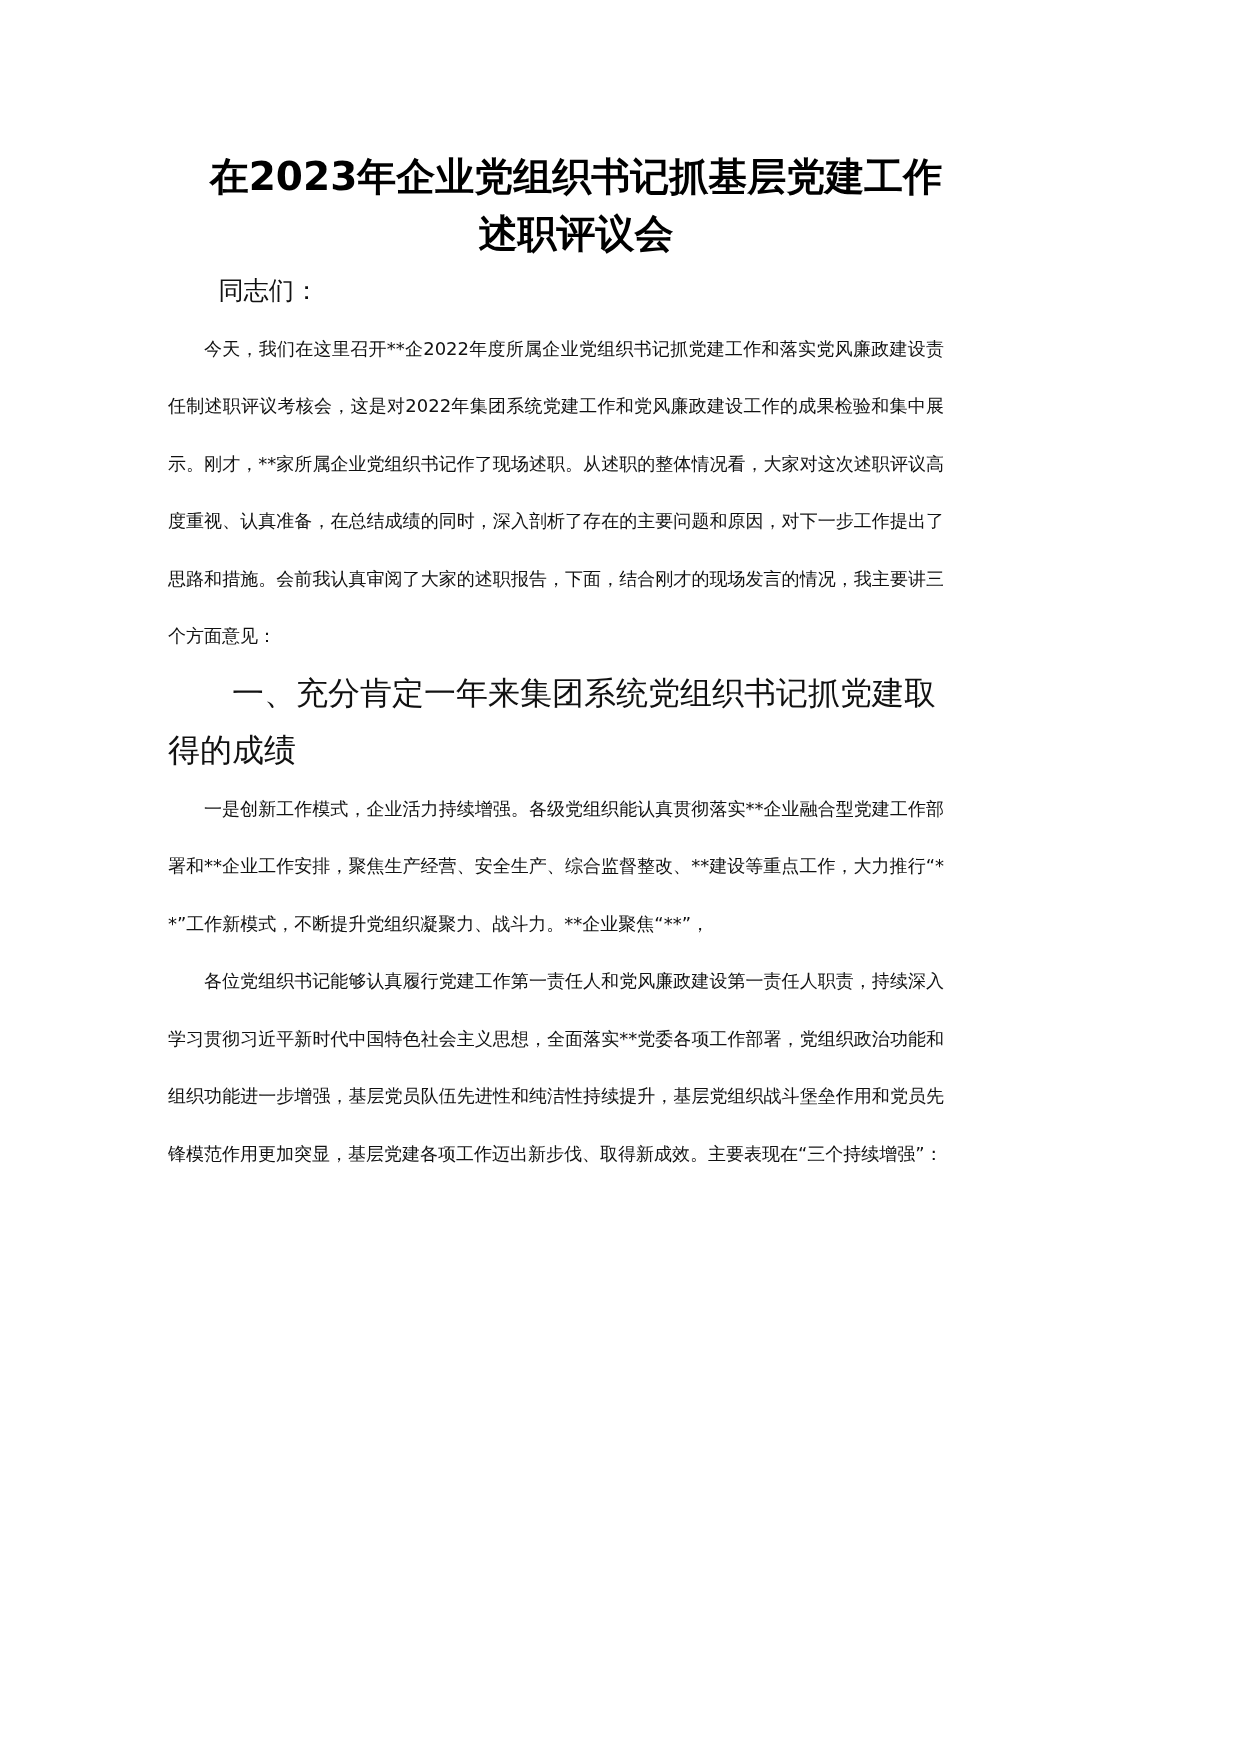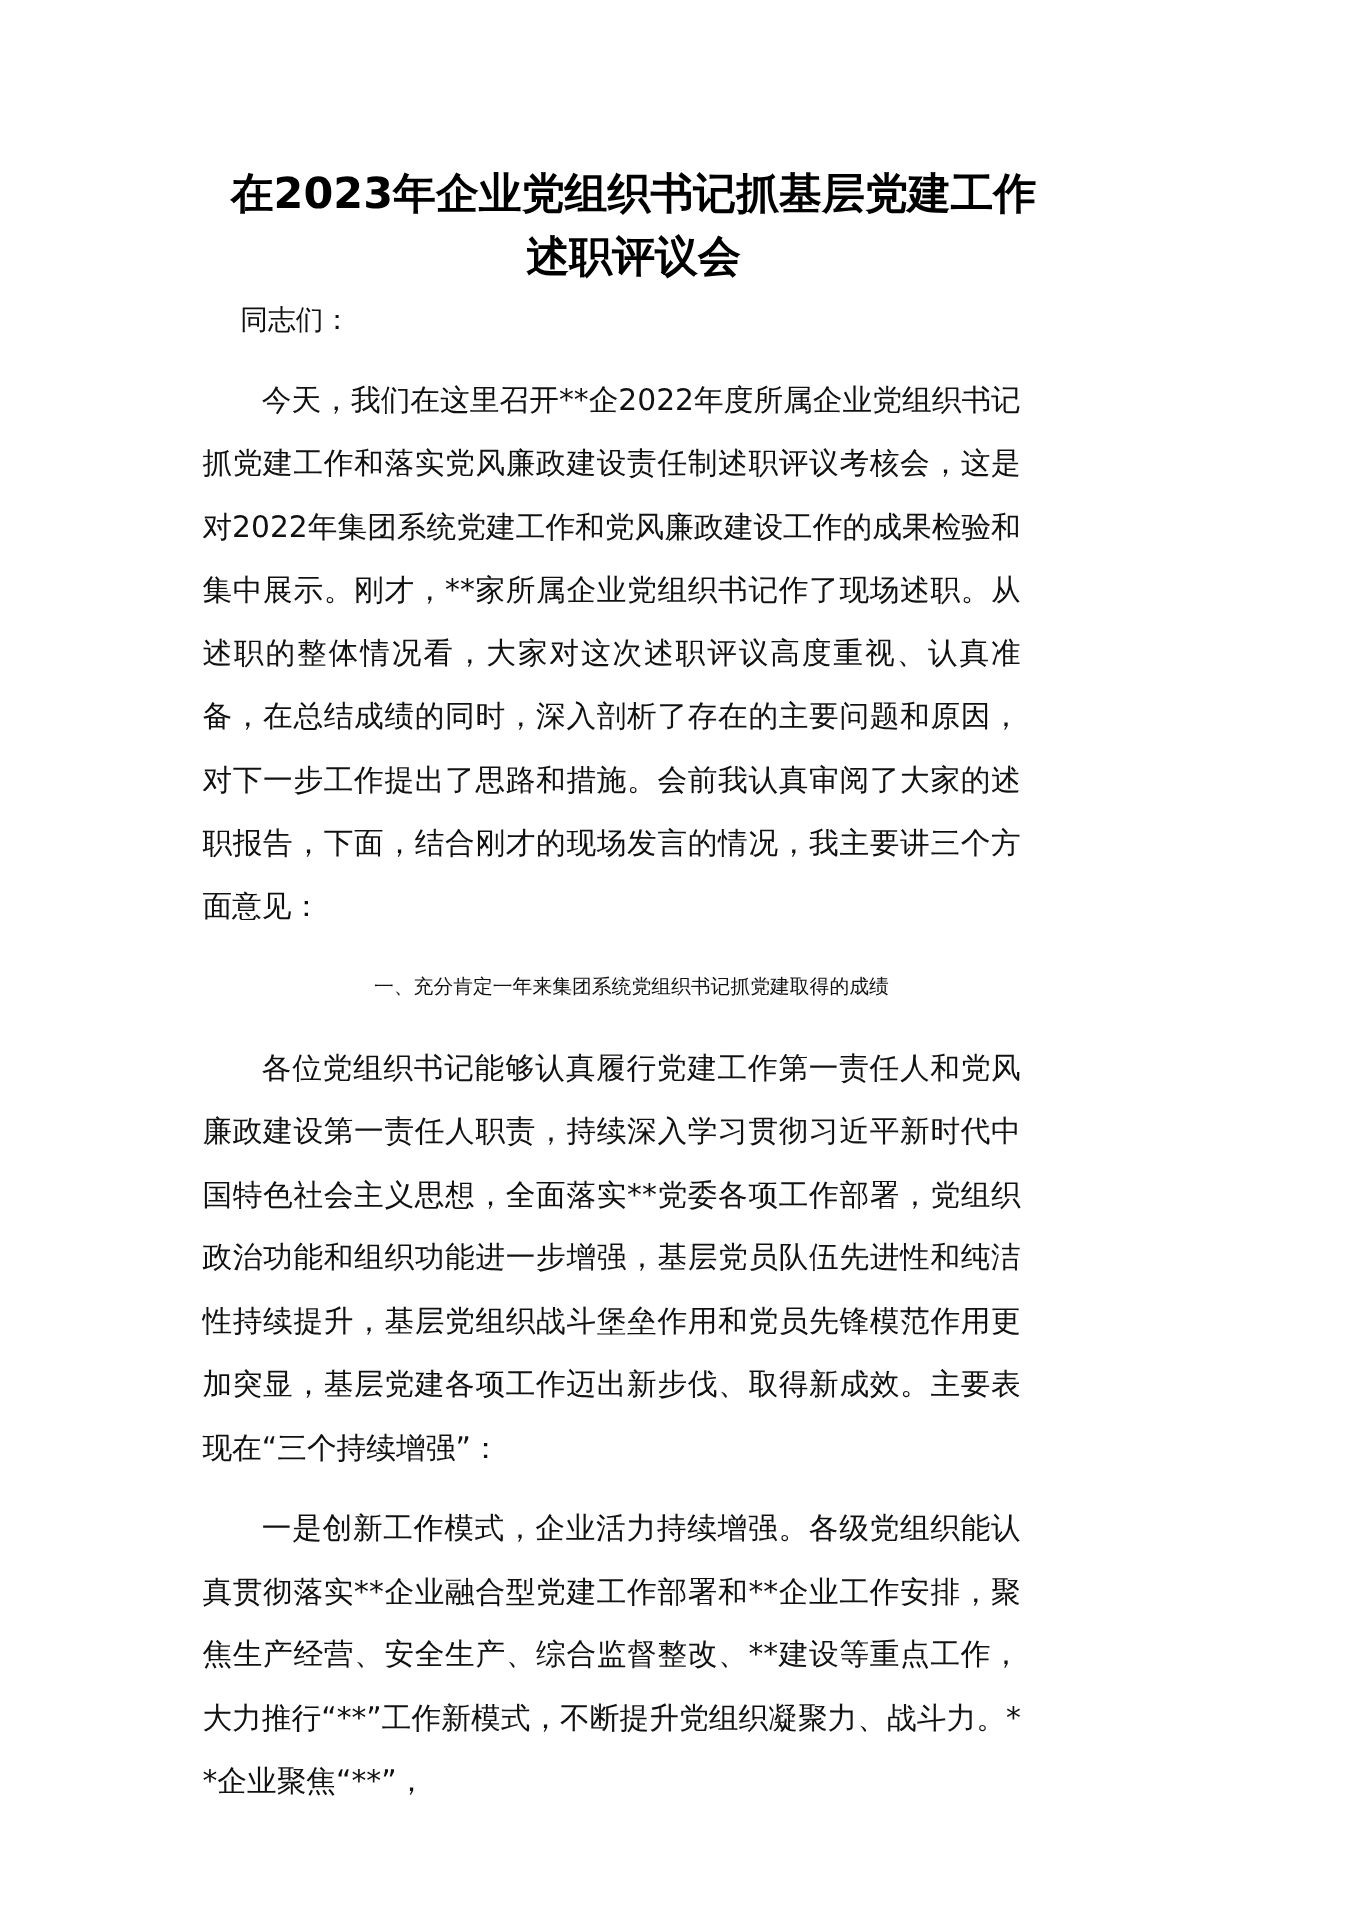--- a/index.html
+++ b/index.html
@@ -27,52 +27,51 @@
       font-size: 39px;
       line-height: 57px;
       margin: 0 0 0 0;
       padding-left: 40px;
       padding-right: 0;
       letter-spacing: 0px;
       color: #000;
     }
     .title span { display: block; }
     .para {
-      font-size: 27px;
+      font-size: 18px;
       line-height: 57.5px;
       text-indent: 2em;
       text-align: justify;
-      margin: 16px;
+      margin: 0;
       word-break: break-all;
       letter-spacing: 0px;
     }
     .salutation {
       font-size: 25.2px;
       line-height: 57.5px;
       text-indent: 2em;
       margin: 0;
     }
     .heading1 {
-      font-size: 18px;
+      font-size: 32px;
       line-height: 57.5px;
       text-indent: 2em;
       margin: 0;
-      text-align: center;
     }
   </style>
 </head>
 <body>
 
 <div class="page">
   <h1 class="title">
     <span>在2023年企业党组织书记抓基层党建工作述职评议会</span>
   </h1>
 
   <p class="salutation">同志们：</p>
 
   <p class="para">今天，我们在这里召开**企2022年度所属企业党组织书记抓党建工作和落实党风廉政建设责任制述职评议考核会，这是对2022年集团系统党建工作和党风廉政建设工作的成果检验和集中展示。刚才，**家所属企业党组织书记作了现场述职。从述职的整体情况看，大家对这次述职评议高度重视、认真准备，在总结成绩的同时，深入剖析了存在的主要问题和原因，对下一步工作提出了思路和措施。会前我认真审阅了大家的述职报告，下面，结合刚才的现场发言的情况，我主要讲三个方面意见：</p>
 
   <p class="heading1">一、充分肯定一年来集团系统党组织书记抓党建取得的成绩</p>
 
+  <p class="para">一是创新工作模式，企业活力持续增强。各级党组织能认真贯彻落实**企业融合型党建工作部署和**企业工作安排，聚焦生产经营、安全生产、综合监督整改、**建设等重点工作，大力推行“**”工作新模式，不断提升党组织凝聚力、战斗力。**企业聚焦“**”，</p>
+
   <p class="para">各位党组织书记能够认真履行党建工作第一责任人和党风廉政建设第一责任人职责，持续深入学习贯彻习近平新时代中国特色社会主义思想，全面落实**党委各项工作部署，党组织政治功能和组织功能进一步增强，基层党员队伍先进性和纯洁性持续提升，基层党组织战斗堡垒作用和党员先锋模范作用更加突显，基层党建各项工作迈出新步伐、取得新成效。主要表现在“三个持续增强”：</p>
-
-  <p class="para">一是创新工作模式，企业活力持续增强。各级党组织能认真贯彻落实**企业融合型党建工作部署和**企业工作安排，聚焦生产经营、安全生产、综合监督整改、**建设等重点工作，大力推行“**”工作新模式，不断提升党组织凝聚力、战斗力。**企业聚焦“**”，</p>
 </div>
 
 </body></html>

